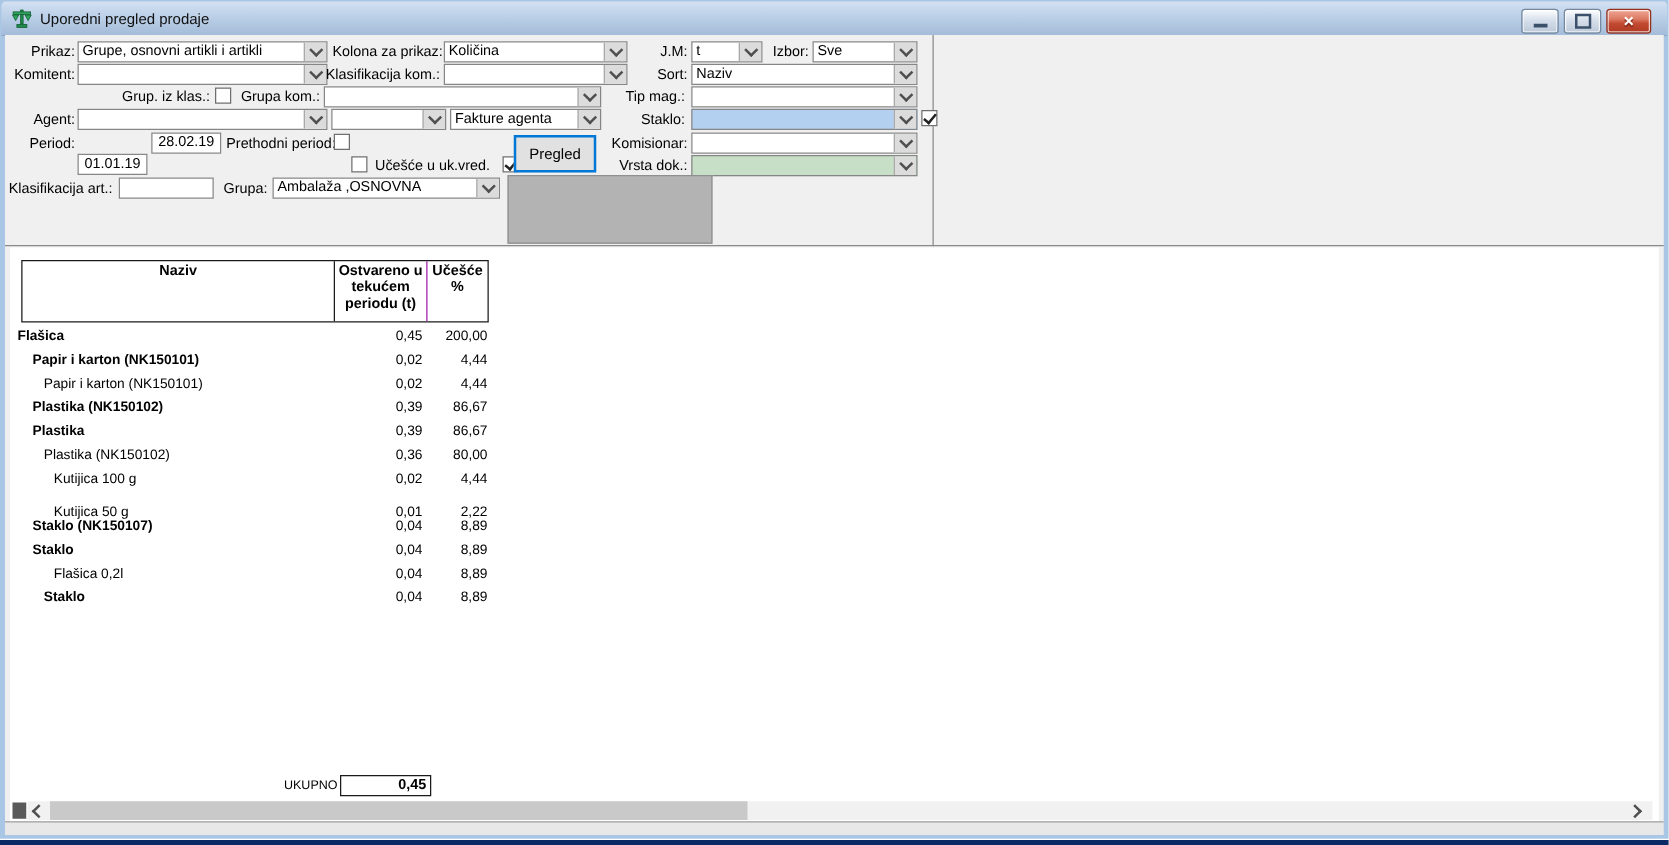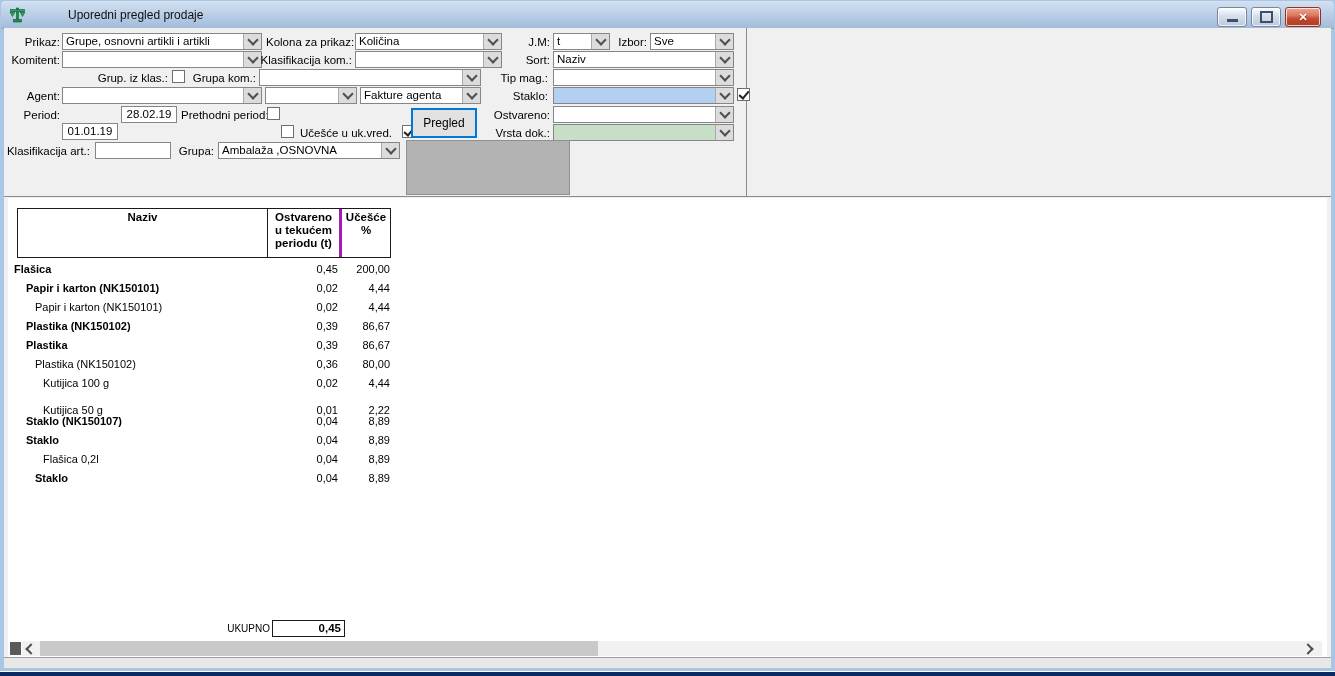--- a/index.html
+++ b/index.html
@@ -10,21 +10,21 @@
   }
   .abs{position:absolute;}
 
   
   .win-frame{left:0;top:0;width:1335px;height:671px;background:#a9c7e5;}
   .bottom-navy{left:0;top:672px;width:1335px;height:4px;background:#0a2a66;}
   .titlebar{
     left:1px;top:1px;width:1333px;height:27px;
     background:linear-gradient(#d3e1f2,#bcd0e8 45%,#a3bcd9);
     border-bottom:1px solid #8ba6c6;border-radius:4px 4px 0 0;
-    display:flex;align-items:center;gap:36px;
+    display:flex;align-items:center;
   }
   .title-text{font-size:12px;color:#111;margin-left:6px;}
   .title-icon{margin-left:8px;width:17px;height:16px;display:inline-block;}
   .win-btns{position:absolute;right:14px;top:7px;display:flex;gap:4px;}
   .win-btn{
     width:28px;height:18px;border:1px solid #76889f;border-radius:3px;
     background:linear-gradient(#fdfeff,#d6dfeb 45%,#bdc9da);
     box-shadow:inset 0 0 0 1px rgba(255,255,255,.75);
     display:flex;align-items:center;justify-content:center;cursor:default;
   }
@@ -81,21 +81,21 @@
   
   .tbl-header{
     left:17px;top:208px;width:374px;height:50px;border:1px solid #1a1a1a;box-sizing:border-box;
     display:flex;background:#fff;
   }
   .tbl-header .hc{
     font-size:11.5px;font-weight:bold;text-align:center;color:#000;
     display:flex;align-items:flex-start;justify-content:center;padding-top:2px;box-sizing:border-box;line-height:13px;
   }
   .hc1{width:250px;border-right:1px solid #1a1a1a;}
-  .hc2{width:74px;border-right:3px solid #a21caf;padding-left:2px;padding-right:2px;}
+  .hc2{width:74px;border-right:1px solid #a21caf;padding-left:2px;padding-right:2px;}
   .hc3{width:48px;}
   .trow{position:absolute;left:8px;width:400px;height:19px;font-size:11px;color:#000;}
   .trow .nm{position:absolute;top:3px;white-space:nowrap;}
   .trow .v1{position:absolute;left:259px;width:71px;top:3px;text-align:right;}
   .trow .v2{position:absolute;left:333px;width:49px;top:3px;text-align:right;}
   .trow.b .nm{font-weight:bold;}
   .i0 .nm{left:6px;}  .i1 .nm{left:18px;}  .i2 .nm{left:27px;}  .i3 .nm{left:35px;}
 
   .total-label{left:170px;top:623px;width:100px;font-size:10px;text-align:right;color:#000;}
   .total-box{
@@ -239,21 +239,21 @@
       <i class="chev down"></i>
     </span>
 </div>
 <span class="abs chk checked" style="left:737px;top:88px;"></span>
 
 <div class="abs lbl" style="left:2px;top:108px;width:58px;">Period:</div>
 <div class="abs txt" style="left:62px;top:106px;width:56px;margin-top:17px;">01.01.19</div>
 <div class="abs txt" style="left:121px;top:106px;width:56px;">28.02.19</div>
 <div class="abs lbl left" style="left:181px;top:108px;width:86px;">Prethodni period:</div>
 <span class="abs chk" style="left:267px;top:107px;"></span>
-<div class="abs lbl" style="left:470px;top:108px;width:80px;">Ostvareno:</div>
+<div class="abs lbl" style="left:470px;top:108px;width:80px;">Komisionar:</div>
 <div class="abs combo" style="left:553px;top:106px;width:181px;">
   <span></span>
   <span class="combo-btn">
       <i class="chev down"></i>
     </span>
 </div>
 
 <span class="abs chk" style="left:281px;top:125px;"></span>
 <div class="abs lbl left" style="left:300px;top:126px;width:100px;">Učešće u uk.vred.</div>
 <span class="abs chk checked" style="left:402px;top:125px;"></span>

